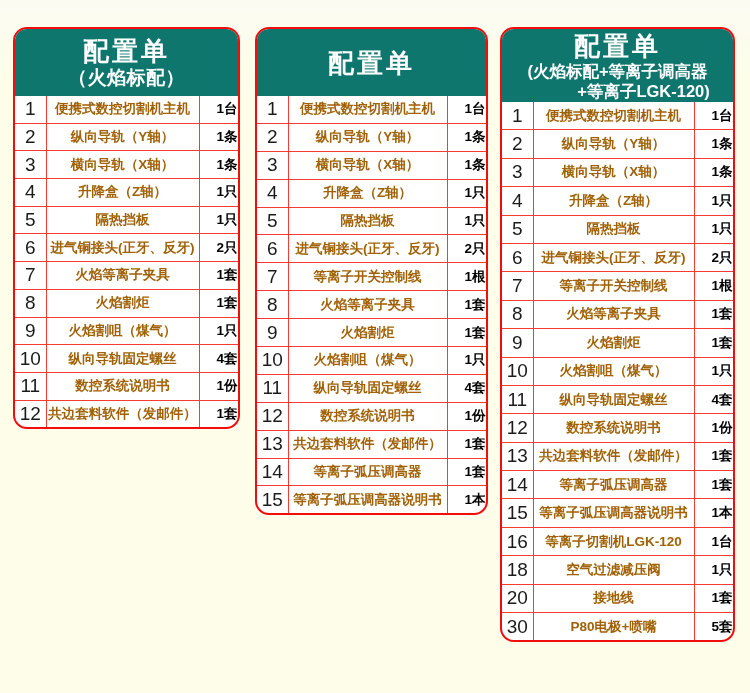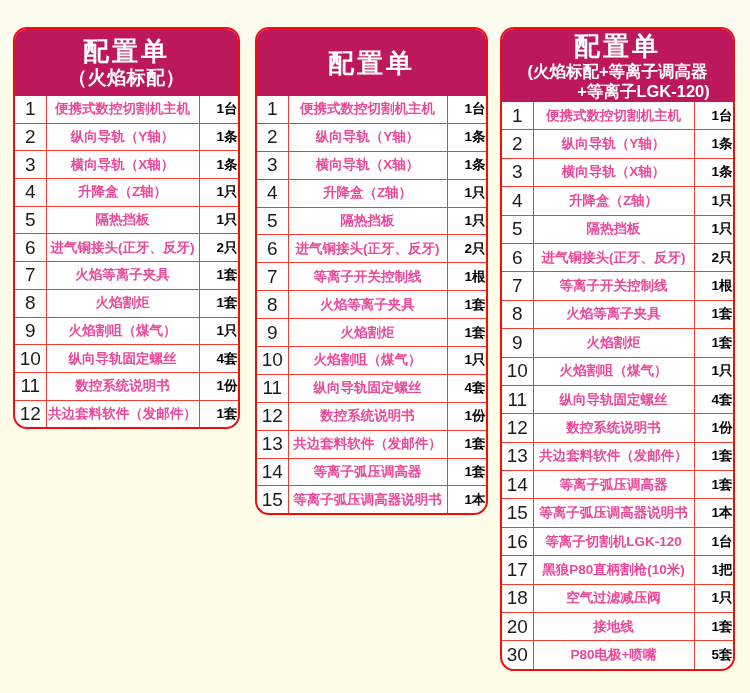--- a/index.html
+++ b/index.html
@@ -19,21 +19,21 @@
     background:#FFFFFF;
     border:2px solid #F20D0D;
     border-radius:14px;
     overflow:hidden;
     box-sizing:border-box;
   }
   #card1{left:13px;width:227px;}
   #card2{left:255px;width:233px;}
   #card3{left:500px;width:235px;}
   .card-header{
-    background:#be185d;
+    background:#0f766e;
     color:#FFFFFF;
     text-align:center;
     display:flex;flex-direction:column;justify-content:center;
     font-weight:bold;
   }
   #card1 .card-header,#card2 .card-header{height:67px;}
   #card3 .card-header{height:73px;}
   .card-title{font-size:26px;line-height:30px;letter-spacing:3px;}
   .card-subtitle{font-size:19px;line-height:24px;letter-spacing:0.5px;text-align:center;}
   #card2 .card-subtitle{font-size:16.5px;letter-spacing:0;}
@@ -59,21 +59,21 @@
   #card3 td{height:27.4px;}
   .cell-no{
     font-size:19px;
     font-weight:400;
     color:#1B1B1B;
     font-family:"Liberation Sans",sans-serif;
   }
   .cell-item{
     font-size:13.5px;
     font-weight:bold;
-    color:#ec4899;
+    color:#a16207;
     white-space:nowrap;
   }
   .cell-qty{
     font-size:13.5px;
     font-weight:bold;
     color:#000000;
     white-space:nowrap;
     padding-left:17px;
   }
 </style>
@@ -340,25 +340,20 @@
             <td class="cell-no">15</td>
             <td class="cell-item">等离子弧压调高器说明书</td>
             <td class="cell-qty">1本</td>
           </tr>
           <tr>
             <td class="cell-no">16</td>
             <td class="cell-item">等离子切割机LGK-120</td>
             <td class="cell-qty">1台</td>
           </tr>
           <tr>
-            <td class="cell-no">17</td>
-            <td class="cell-item">黑狼P80直柄割枪(10米)</td>
-            <td class="cell-qty">1把</td>
-          </tr>
-          <tr>
             <td class="cell-no">18</td>
             <td class="cell-item">空气过滤减压阀</td>
             <td class="cell-qty">1只</td>
           </tr>
           <tr>
             <td class="cell-no">20</td>
             <td class="cell-item">接地线</td>
             <td class="cell-qty">1套</td>
           </tr>
           <tr>

